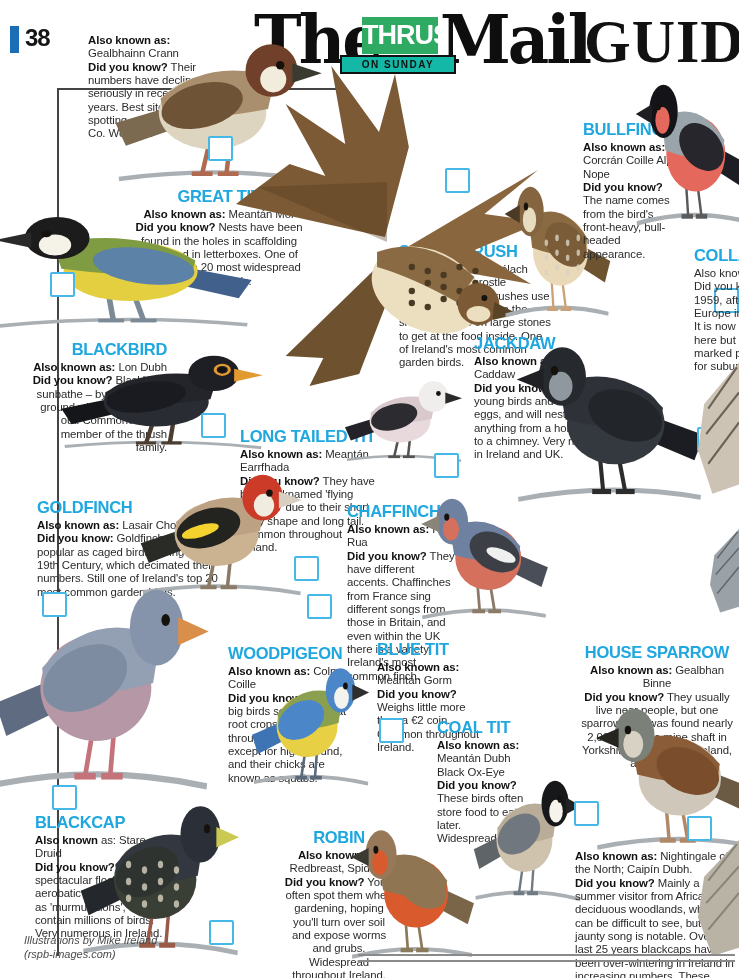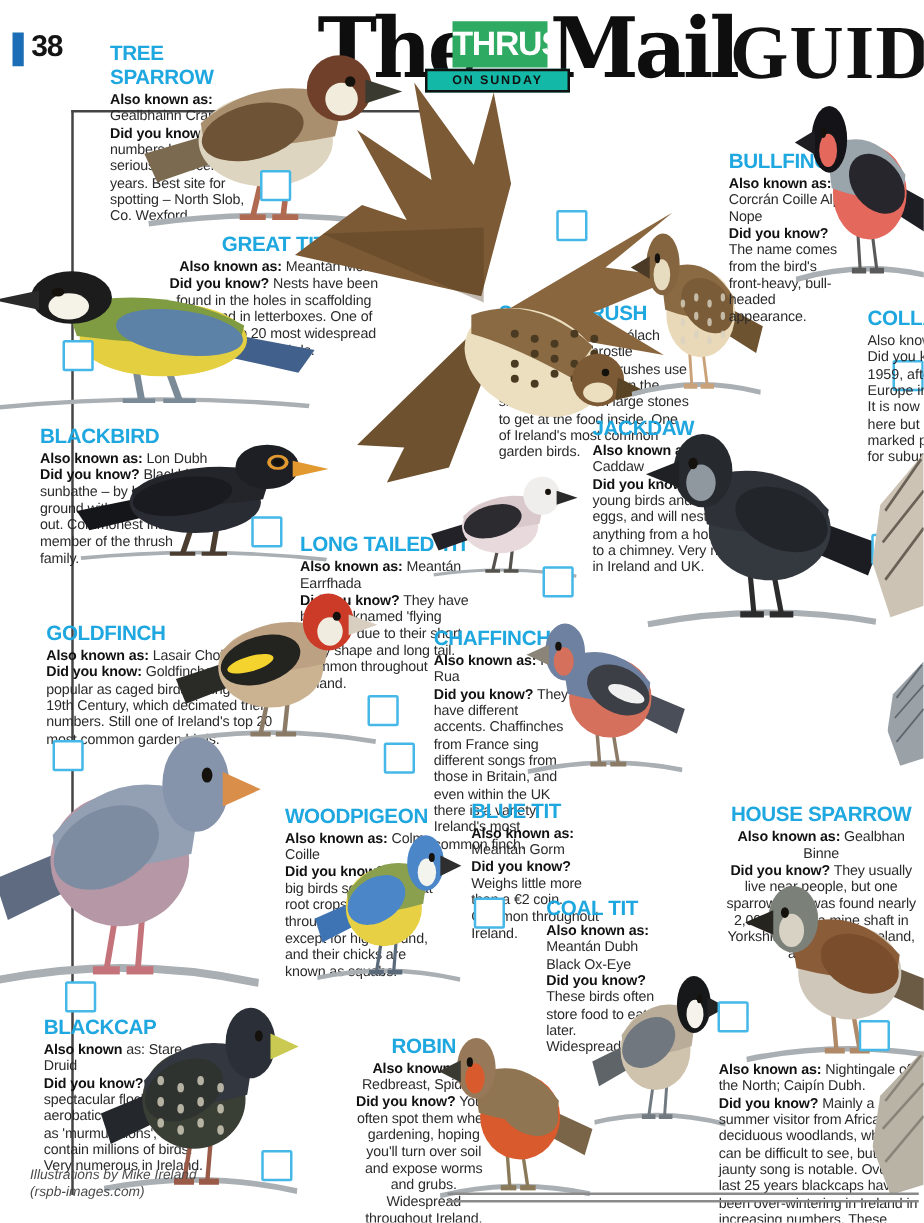--- a/index.html
+++ b/index.html
@@ -47,21 +47,20 @@
   <span class="abs bl m-mail">Mail</span>
   <span class="abs m-guide">GUIDE</span>
   <span class="abs m-onsun">ON SUNDAY</span>
 </header>
 
 <div class="abs frame-v"></div>
 <div class="abs frame-h"></div>
 
 <main id="entries">
     <div class="abs entry-text" style="left: 88px; top: 34px; width: 122px;">
-      <h2 style="color:#1fa7e0">TREE SPARROW</h2>
       <p><span class="b">Also known as:</span> Gealbhainn Crann<br><span class="b">Did you know?</span> Their numbers have declined seriously in recent years. Best site for spotting – North Slob, Co. Wexford.</p>
     </div>
     <div class="abs bird" style="left: 112px; top: 18px; width: 215px; height: 175px;">
       <svg viewBox="0 0 124 100" width="100%" height="100%" preserveAspectRatio="none">
         <g>
           <path d="M4 92 Q 62 84 120 93" stroke="#a9afb3" stroke-width="2.5" fill="none"></path>
           <polygon points="2,60 36,50 40,62 8,73" fill="#7c6a50"></polygon>
           <g stroke="#b06a52" stroke-width="2.6">
             <line x1="56" y1="72" x2="52" y2="89"></line>
             <line x1="68" y1="72" x2="66" y2="89"></line>
@@ -98,21 +97,21 @@
           <path d="M28 46 Q 56 22 94 34 L 90 52 Q 60 58 30 57 Z" fill="#7f9c42"></path>
           <ellipse cx="52" cy="50" rx="24" ry="12.5" fill="#5c82a8" transform="rotate(-14 52 50)"></ellipse>
           <circle cx="92" cy="30" r="15" fill="#1c1c1c"></circle>
           <circle cx="93" cy="35" r="7.5" fill="#f5f2e8"></circle>
           <polygon points="104,26 121,31.5 104,37" fill="#2a2a2a"></polygon>
           <circle cx="97" cy="27" r="2.4" fill="#15120e"></circle>
         </g>
       </svg>
     </div>
     <div class="abs cb" style="left: 50px; top: 272px;"></div>
-    <div class="abs entry-text" style="left: 32px; top: 340px; width: 135px;">
+    <div class="abs entry-text" style="left: 32px; top: 340px; width: 135px; text-align: right;">
       <h2 style="color:#1fa7e0">BLACKBIRD</h2>
       <p><span class="b">Also known as:</span> Lon Dubh<br><span class="b">Did you know?</span> Blackbirds sunbathe – by lying on the ground with wings spread out. Commonest Irish member of the thrush family.</p>
     </div>
     <div class="abs bird" style="left: 58px; top: 338px; width: 210px; height: 118px;">
       <svg viewBox="0 0 124 100" width="100%" height="100%" preserveAspectRatio="none">
         <g>
           <path d="M4 92 Q 62 84 120 93" stroke="#a9afb3" stroke-width="2.5" fill="none"></path>
           <polygon points="2,60 36,50 40,62 8,73" fill="#15161a"></polygon>
           <g stroke="#4a3c2e" stroke-width="2.6">
             <line x1="56" y1="72" x2="52" y2="89"></line>

